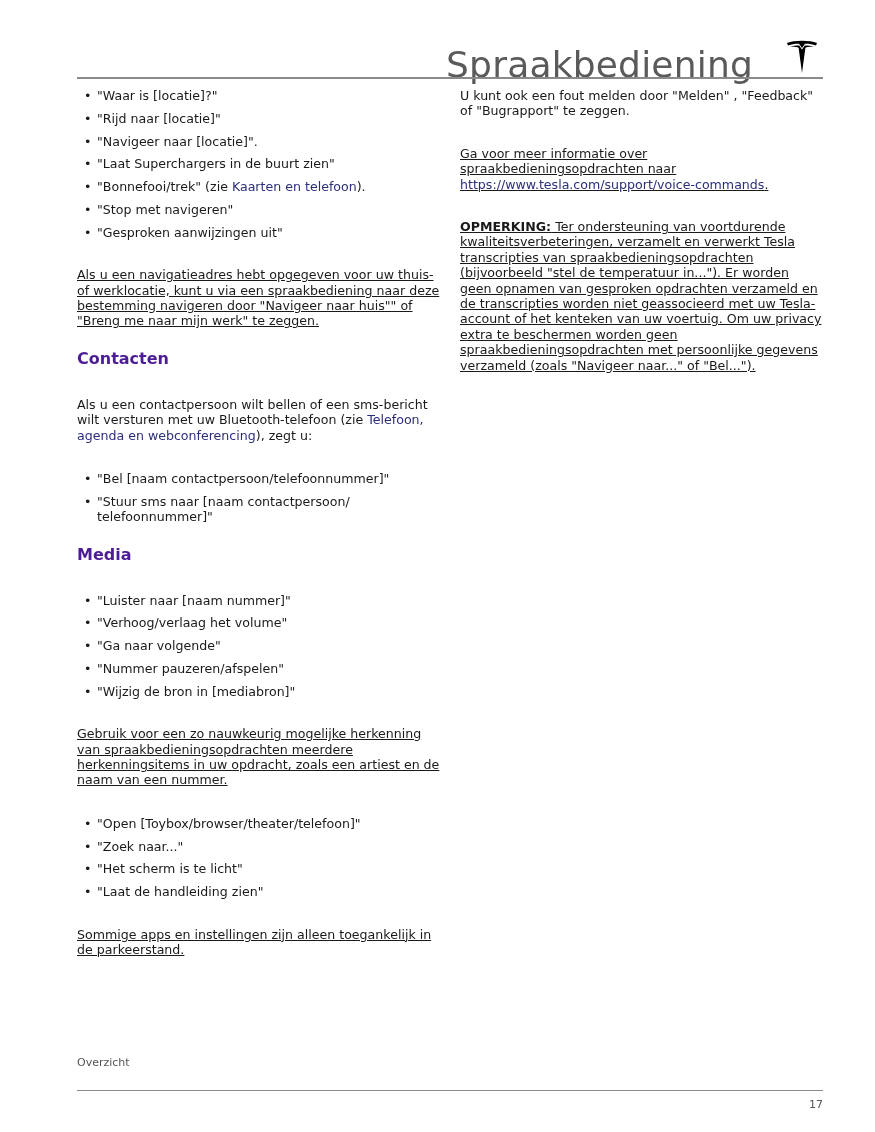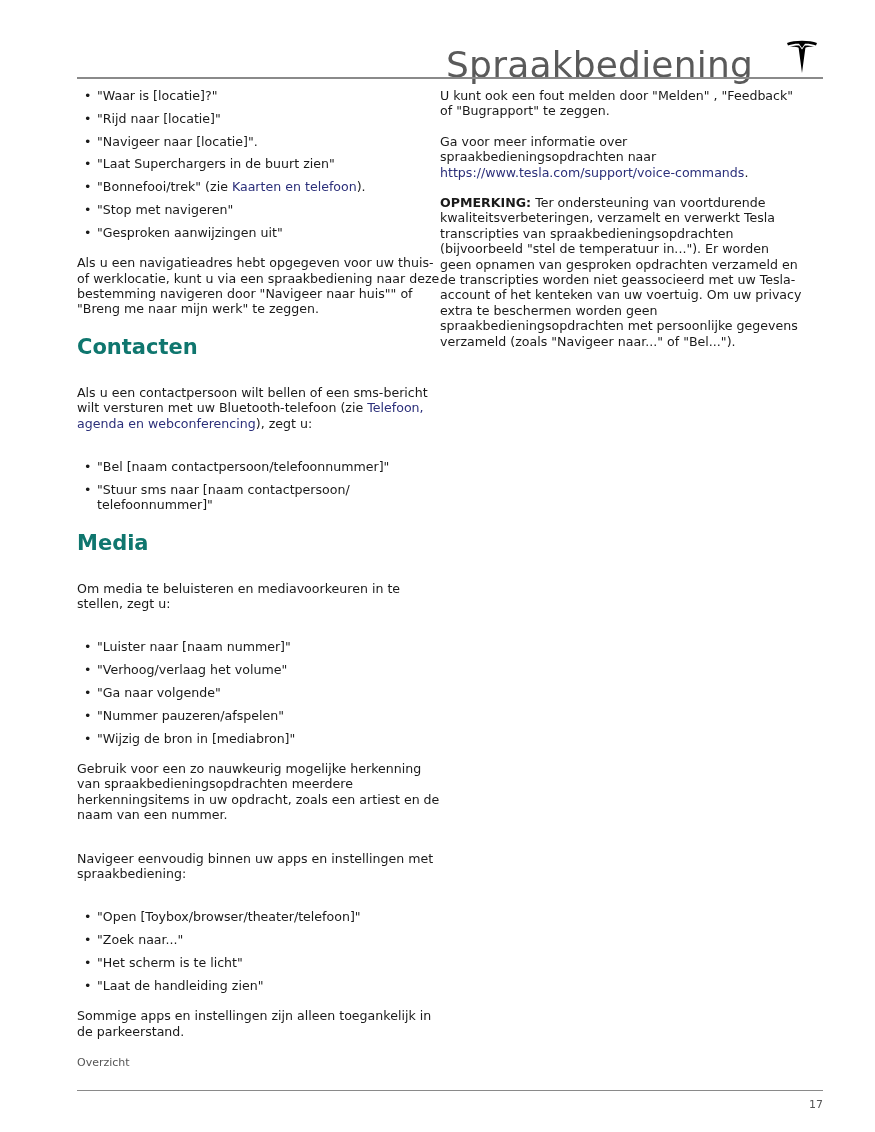--- a/index.html
+++ b/index.html
@@ -9,28 +9,28 @@
   }
   .header-title {
     position: absolute; right: 122px; top: 44px;
     font-size: 36px; color: #5a5a5a; letter-spacing: 0.2px;
     font-family: "DejaVu Sans", sans-serif; font-weight: normal;
   }
   .logo { position: absolute; left: 786px; top: 40px; width: 32px; height: 34px; }
   .header-rule { position: absolute; left: 77px; top: 77px; width: 746px; height: 2px; background: #8a8a8a; }
   .col { position: absolute; top: 88px; width: 364px; font-size: 12.6px; line-height: 15.4px; }
   .col.left { left: 77px; }
-  .col.right { left: 440px; }
+  .col.right { left: 460px; }
   ul { list-style: none; margin: 0; padding: 0; }
   li { position: relative; padding-left: 20px; margin-bottom: 7.4px; }
   li::before { content: "•"; position: absolute; left: 7px; top: 0; }
   p { margin: 0; }
-  .gap-s { margin-top: 15px; }
+  .gap-s { margin-top: 27px; text-decoration: underline; }
   .gap-m { margin-top: 28px; }
-  h2 { font-size: 21px; font-weight: bold; margin: 20px 0 0 0; line-height: 20px; color: #0f766e; }
+  h2 { font-size: 16px; font-weight: bold; margin: 20px 0 0 0; line-height: 20px; color: #4c1d95; }
   .link { color: #2b2f7a; }
   .bold { font-weight: bold; }
   .footer-rule { position: absolute; left: 77px; top: 1090px; width: 746px; height: 1px; background: #8a8a8a; }
   .footer-left { position: absolute; left: 77px; top: 1056px; font-size: 11px; color: #555; }
   .footer-right { position: absolute; right: 52px; top: 1098px; font-size: 11px; color: #555; }
 </style>
 </head>
 <body>
 
 <div>
@@ -55,31 +55,29 @@
   <p class="gap-s">Als u een navigatieadres hebt opgegeven voor uw thuis- of werklocatie, kunt u via een spraakbediening naar deze bestemming navigeren door "Navigeer naar huis"" of "Breng me naar mijn werk" te zeggen.</p>
 
   <h2>Contacten</h2>
   <p class="gap-m"><span>Als u een contactpersoon wilt bellen of een sms-bericht wilt versturen met uw Bluetooth-telefoon (zie </span><span class="link">Telefoon, agenda en webconferencing</span><span>), zegt u:</span></p>
   <ul class="gap-m">
     <li>"Bel [naam contactpersoon/telefoonnummer]"</li>
     <li>"Stuur sms naar [naam contactpersoon/ telefoonnummer]"</li>
   </ul>
 
   <h2>Media</h2>
-  <p class="gap-m">Om media te beluisteren en mediavoorkeuren in te stellen, zegt u:</p>
   <ul class="gap-m">
     <li>"Luister naar [naam nummer]"</li>
     <li>"Verhoog/verlaag het volume"</li>
     <li>"Ga naar volgende"</li>
     <li>"Nummer pauzeren/afspelen"</li>
     <li>"Wijzig de bron in [mediabron]"</li>
   </ul>
   <p class="gap-s">Gebruik voor een zo nauwkeurig mogelijke herkenning van spraakbedieningsopdrachten meerdere herkenningsitems in uw opdracht, zoals een artiest en de naam van een nummer.</p>
 
-  <p class="gap-m">Navigeer eenvoudig binnen uw apps en instellingen met spraakbediening:</p>
   <ul class="gap-m">
     <li>"Open [Toybox/browser/theater/telefoon]"</li>
     <li>"Zoek naar..."</li>
     <li>"Het scherm is te licht"</li>
     <li>"Laat de handleiding zien"</li>
   </ul>
   <p class="gap-s">Sommige apps en instellingen zijn alleen toegankelijk in de parkeerstand.</p>
 </div>
 
 <div class="col right">

